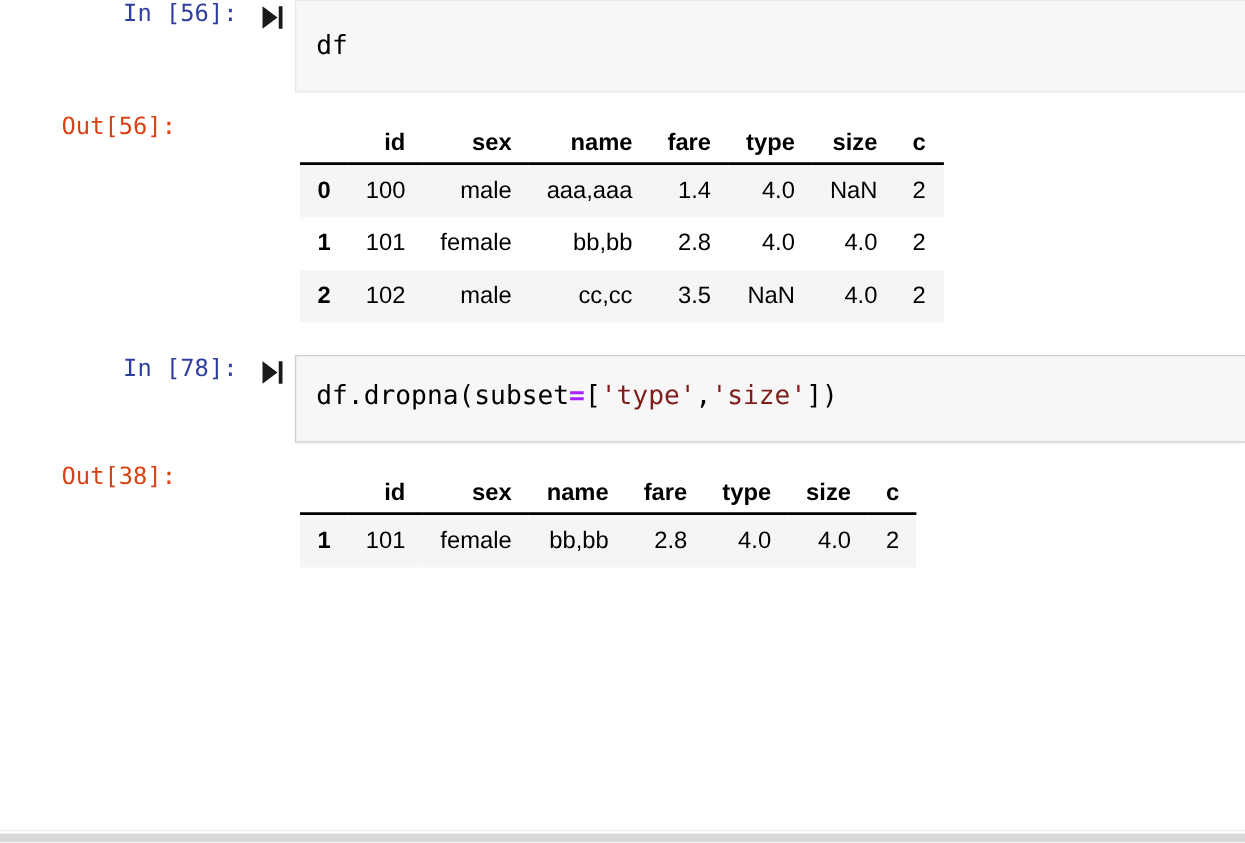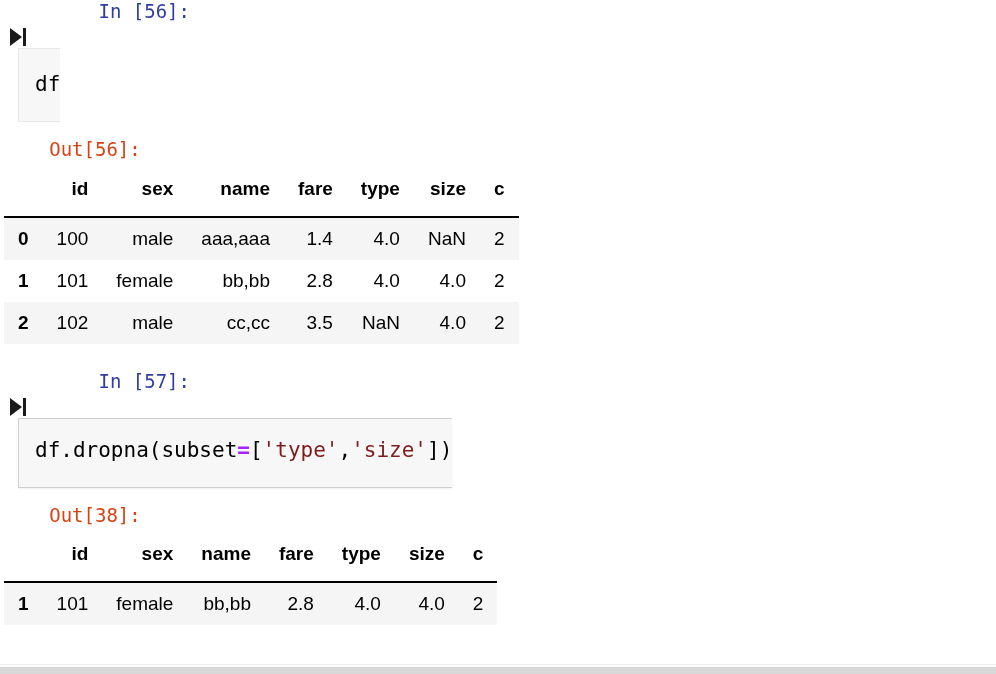--- a/index.html
+++ b/index.html
@@ -14,21 +14,20 @@
     font-family: "Liberation Sans", sans-serif;
     overflow: hidden;
   }
 
   
   .cell {
     display: flex;
     align-items: flex-start;
     width: 996px;
     box-sizing: border-box;
-    flex-direction: column;
   }
 
   .prompt {
     width: 200px;
     min-width: 200px;
     text-align: right;
     padding-right: 10px;
     box-sizing: border-box;
     font-family: "DejaVu Sans Mono", "Liberation Mono", monospace;
     font-size: 19px;
@@ -49,21 +48,20 @@
     padding-top: 3px;
     box-sizing: border-box;
   }
   .run-icon svg { display: block; }
 
   
   .input-area {
     flex: 1 1 auto;
     background: #f7f7f7;
     box-sizing: border-box;
-    margin-left: 18px;
   }
   .input-area.plain {
     border: 1px solid #e8e8e8;
     border-right: none;
     padding: 22px 0 24px 16px;
     min-height: 68px;
   }
   .input-area.focused {
     border: 1px solid #cfcfcf;
     border-right: none;
@@ -100,21 +98,21 @@
   table.df th, table.df td {
     border: none;
     padding: 10px 14px;
     text-align: right;
     white-space: nowrap;
     vertical-align: middle;
   }
   table.df thead th {
     font-weight: bold;
     border-bottom: 2px solid #000000;
-    padding-bottom: 16px;
+    padding-bottom: 4px;
   }
   table.df thead th.corner { border-bottom: 2px solid #000000; }
   table.df tbody th {
     font-weight: bold;
     text-align: right;
   }
   table.df tbody tr.odd  { background: #f5f5f5; }
   table.df tbody tr.even { background: #ffffff; }
 
   .spacer-lg { height: 26px; }
@@ -205,21 +203,21 @@
           <td>2</td>
         </tr>
       </tbody>
     </table>
   </div>
 </div>
 
 <div class="spacer-lg"></div>
 
 <div class="cell">
-  <div class="prompt prompt-in">In [57]:</div>
+  <div class="prompt prompt-in">In [78]:</div>
   <div class="run-icon">
     <svg width="20" height="22" viewBox="0 0 20 22" aria-hidden="true">
       <path d="M2 2 L14 11 L2 20 Z" fill="#1a1a1a"></path>
       <rect x="15" y="2" width="3" height="18" fill="#1a1a1a"></rect>
     </svg>
   </div>
   <div class="input-area focused">
     <div class="code"><span>df.dropna(subset</span><span class="tok-op">=</span><span>[</span><span class="tok-str">'type'</span><span>,</span><span class="tok-str">'size'</span><span>])</span></div>
   </div>
 </div>

